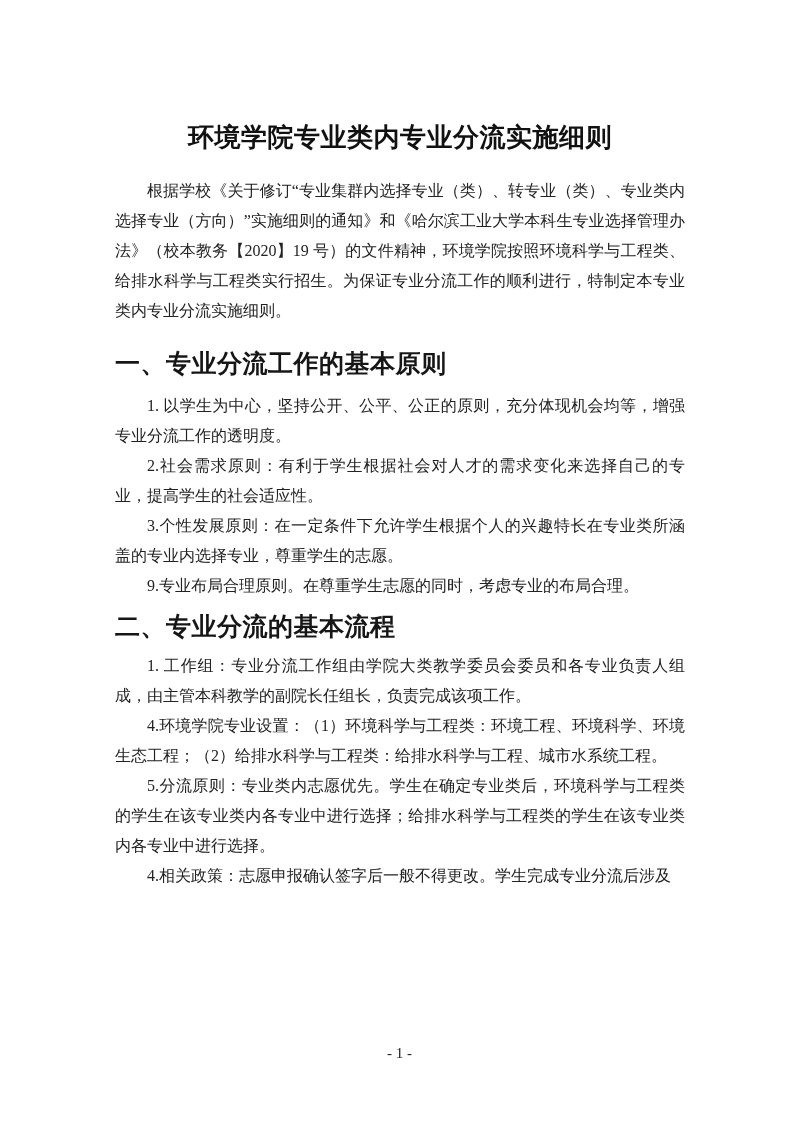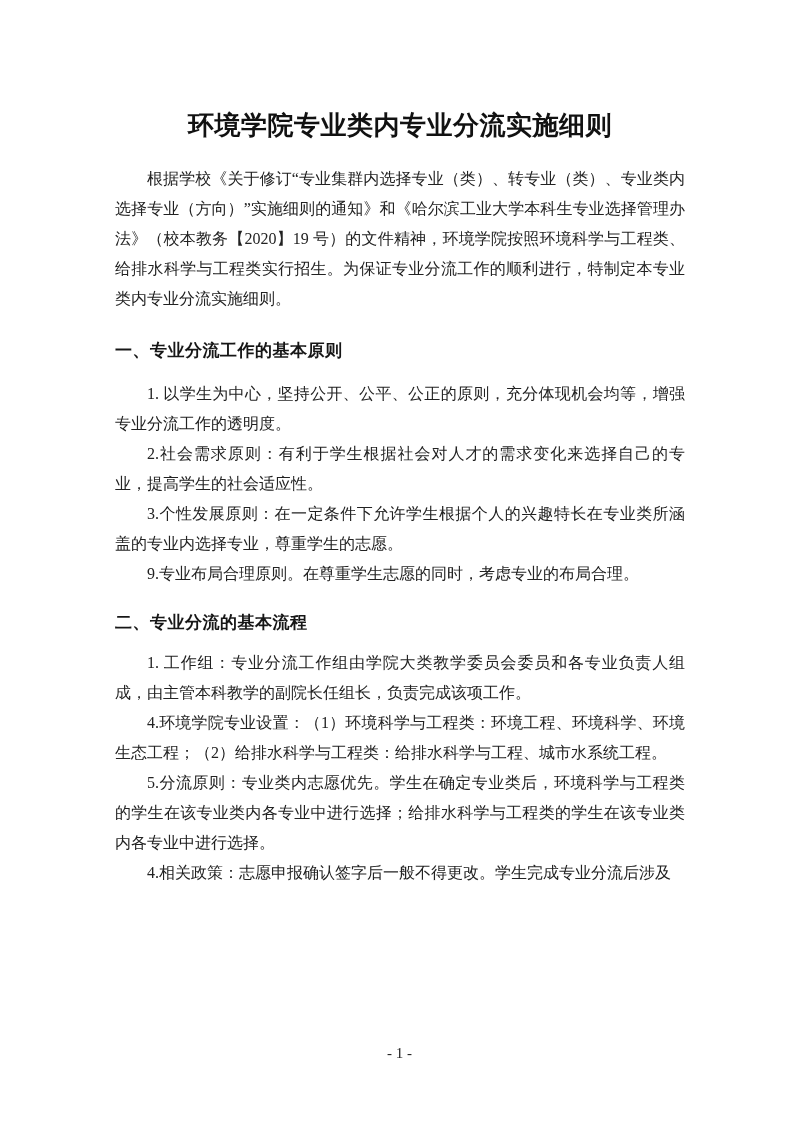--- a/index.html
+++ b/index.html
@@ -14,21 +14,21 @@
     background: #ffffff;
     overflow: hidden;
     font-family: "Liberation Serif", "DejaVu Serif", serif;
     color: #1f1f1f;
     box-sizing: border-box;
   }
   .content {
     position: absolute;
     left: 115px;
     right: 114px;
-    top: 0;
+    top: 12px;
   }
   .doc-title {
     margin: 108px 0 0 0;
     font-size: 26px;
     line-height: 36px;
     font-weight: bold;
     text-align: center;
     letter-spacing: 0.5px;
     color: #111111;
   }
@@ -39,28 +39,28 @@
     text-align: justify;
     text-indent: 2em;
     color: #222222;
   }
   .intro-para {
     margin-top: 20px;
   }
   .section-heading {
     margin: 0;
     font-family: "Liberation Sans", "DejaVu Sans", sans-serif;
-    font-size: 17px;
+    font-size: 25px;
     line-height: 30px;
     font-weight: bold;
     color: #161616;
     letter-spacing: 0.5px;
   }
   .heading-1 { margin-top: 22px; margin-bottom: 13px; }
-  .heading-2 { margin-top: 19px; margin-bottom: 10px; }
+  .heading-2 { margin-top: 10px; margin-bottom: 10px; }
   .page-footer {
     position: absolute;
     left: 0;
     right: 0;
     top: 1042px;
     text-align: center;
     font-size: 15px;
     line-height: 22px;
     color: #222222;
     font-family: "Liberation Serif", "DejaVu Serif", serif;

